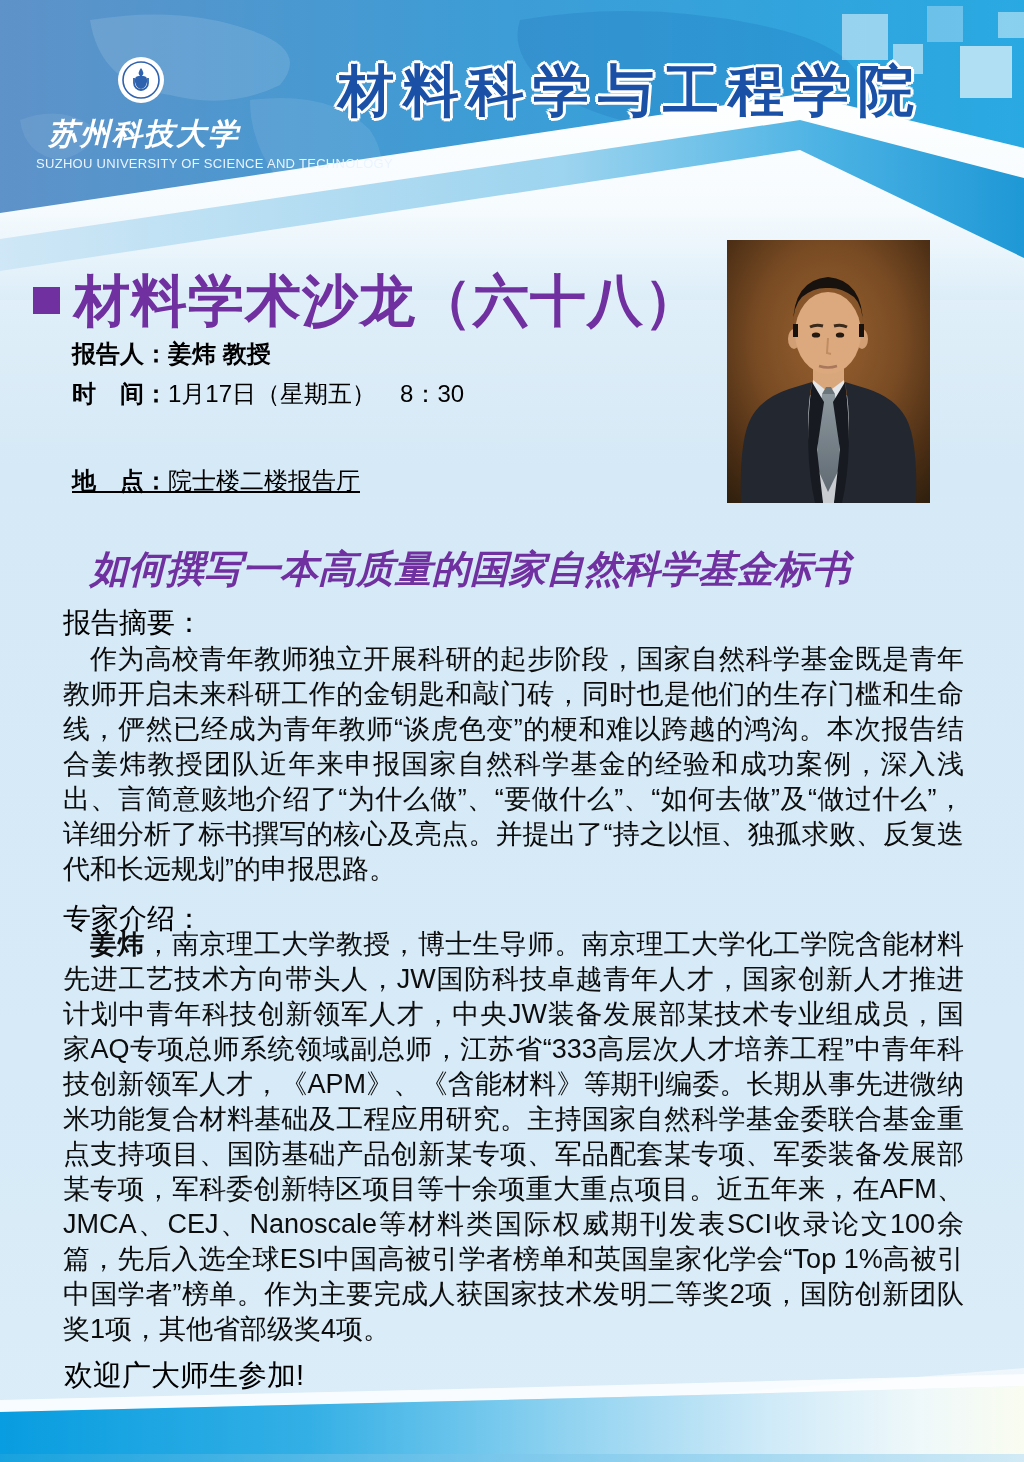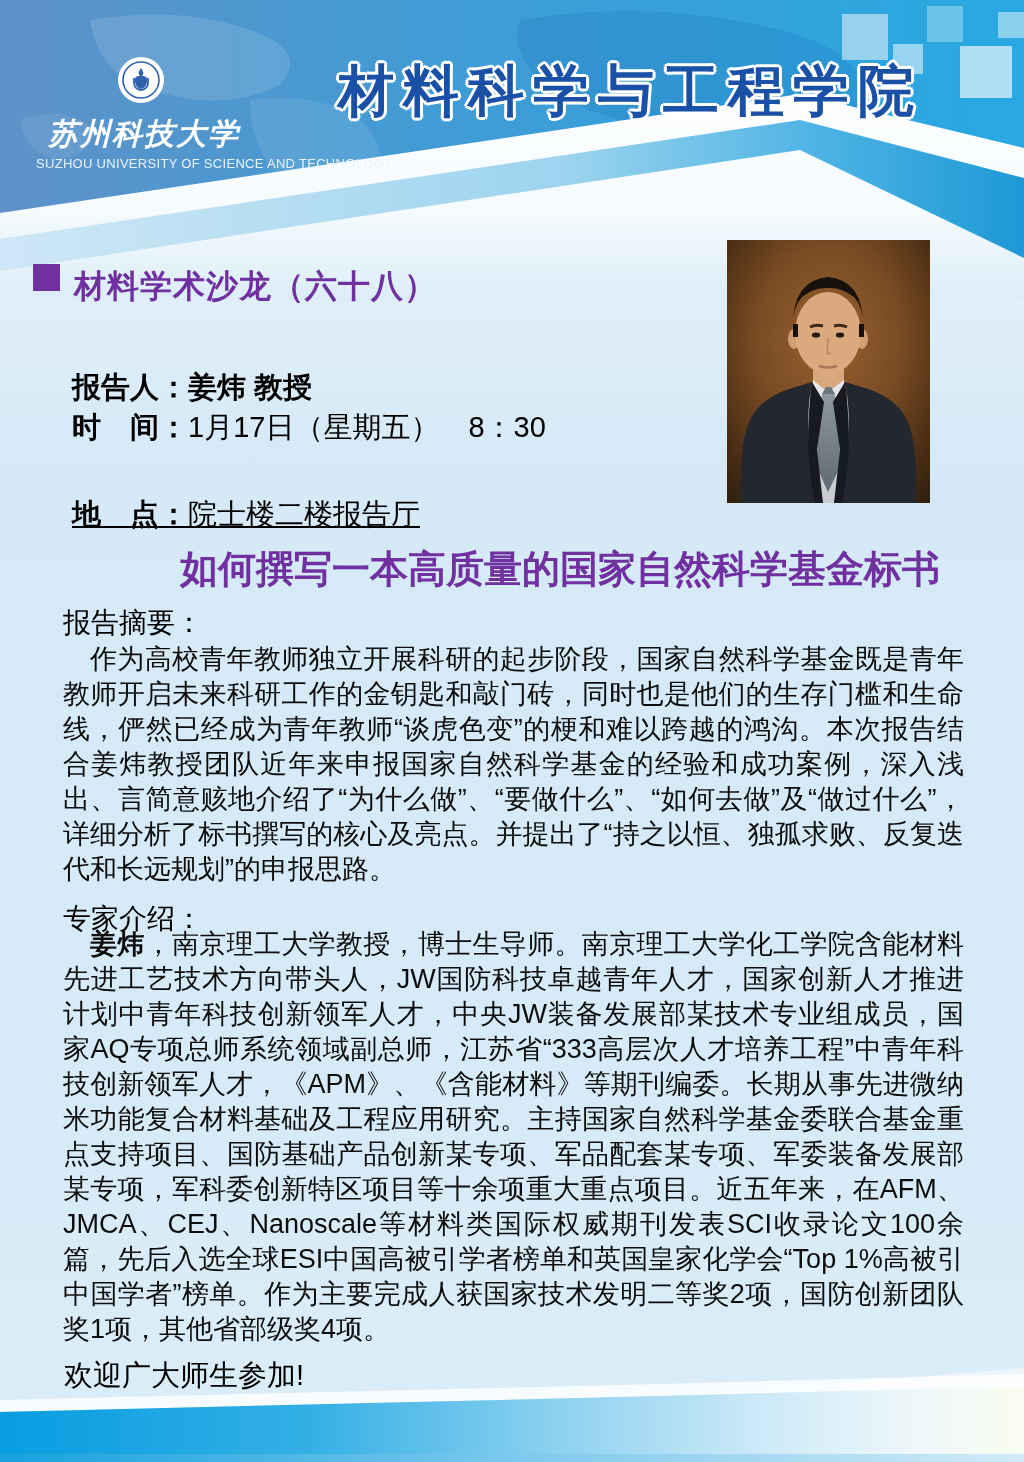--- a/index.html
+++ b/index.html
@@ -16,34 +16,34 @@
       -2px -2px 0 #fff,2px -2px 0 #fff,-2px 2px 0 #fff,2px 2px 0 #fff;}
   .logo{position:absolute;left:117px;top:56px;width:48px;height:48px;z-index:2;}
   .uni-cn{position:absolute;left:48px;top:114px;width:190px;z-index:2;text-align:left;
     font-family:"DejaVu Serif","Liberation Serif",serif;font-style:italic;font-weight:700;
     font-size:30px;letter-spacing:2px;color:#ffffff;white-space:nowrap;}
   .uni-en{position:absolute;left:36px;top:156px;width:214px;z-index:2;text-align:center;
     font-size:13px;letter-spacing:.3px;color:#eaf4ff;white-space:nowrap;}
 
   .series{position:absolute;left:33px;top:264px;z-index:2;white-space:nowrap;}
   .sq{display:inline-block;width:27px;height:27px;background:#7030a0;vertical-align:6px;}
-  .series-t{font-size:32px;font-weight:800;color:#7030a0;margin-left:14px;letter-spacing:1px;}
+  .series-t{font-size:56px;font-weight:800;color:#7030a0;margin-left:14px;letter-spacing:1px;}
 
-  .info{position:absolute;left:72px;z-index:2;font-size:29px;color:#000;white-space:nowrap;margin-top:30px;}
+  .info{position:absolute;left:72px;z-index:2;font-size:24px;color:#000;white-space:nowrap;}
   .info .lbl{font-weight:700;}
   .info .val{font-weight:400;}
   .info .val.bold{font-weight:700;}
   .info-1{top:338px;}
   .info-2{top:378px;}
   .info-3{top:465px;text-decoration:underline;}
 
   .photo{position:absolute;left:727px;top:240px;width:203px;height:263px;z-index:3;display:block;}
 
-  .talk{position:absolute;left:0;top:544px;width:940px;z-index:2;text-align:right;
-    font-size:38px;font-weight:800;color:#7030a0;white-space:nowrap;}
+  .talk{position:absolute;left:0;top:544px;width:940px;z-index:2;text-align:center;
+    font-size:38px;font-weight:800;color:#7030a0;white-space:nowrap;font-style:italic;}
 
   .h{position:absolute;left:63px;z-index:2;font-size:28px;font-weight:400;color:#000;}
   .abs-h{top:604px;}
   .exp-h{top:900px;}
 
   .para{position:absolute;left:63px;width:901px;margin:0;z-index:2;
     font-size:27px;line-height:35px;color:#0d0d0d;text-align:justify;text-indent:1em;}
   .abs-p{top:642px;}
   .exp-p{top:927px;}
   .exp-p b{font-weight:700;}

